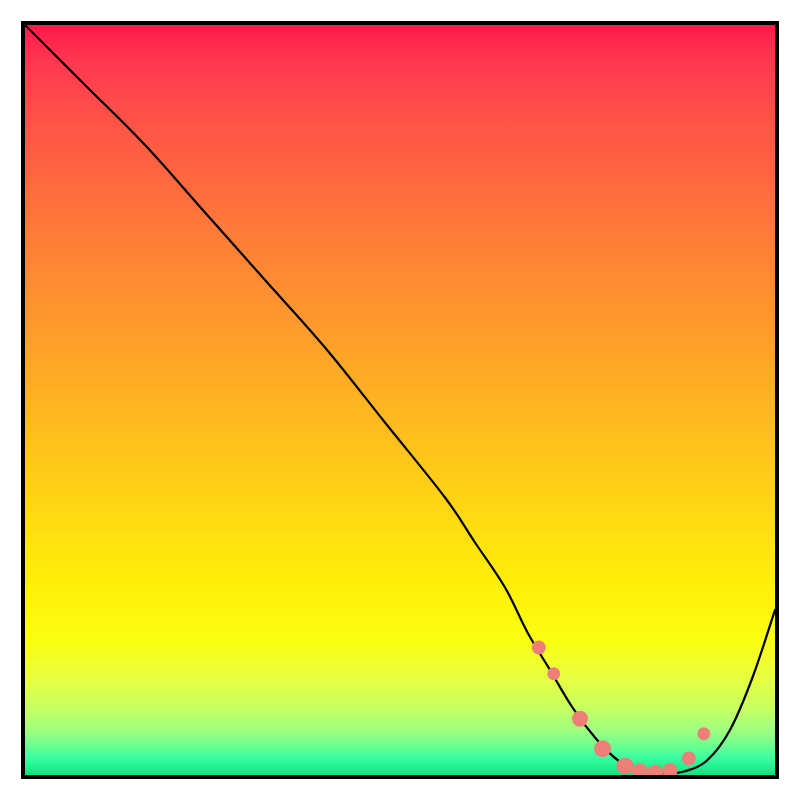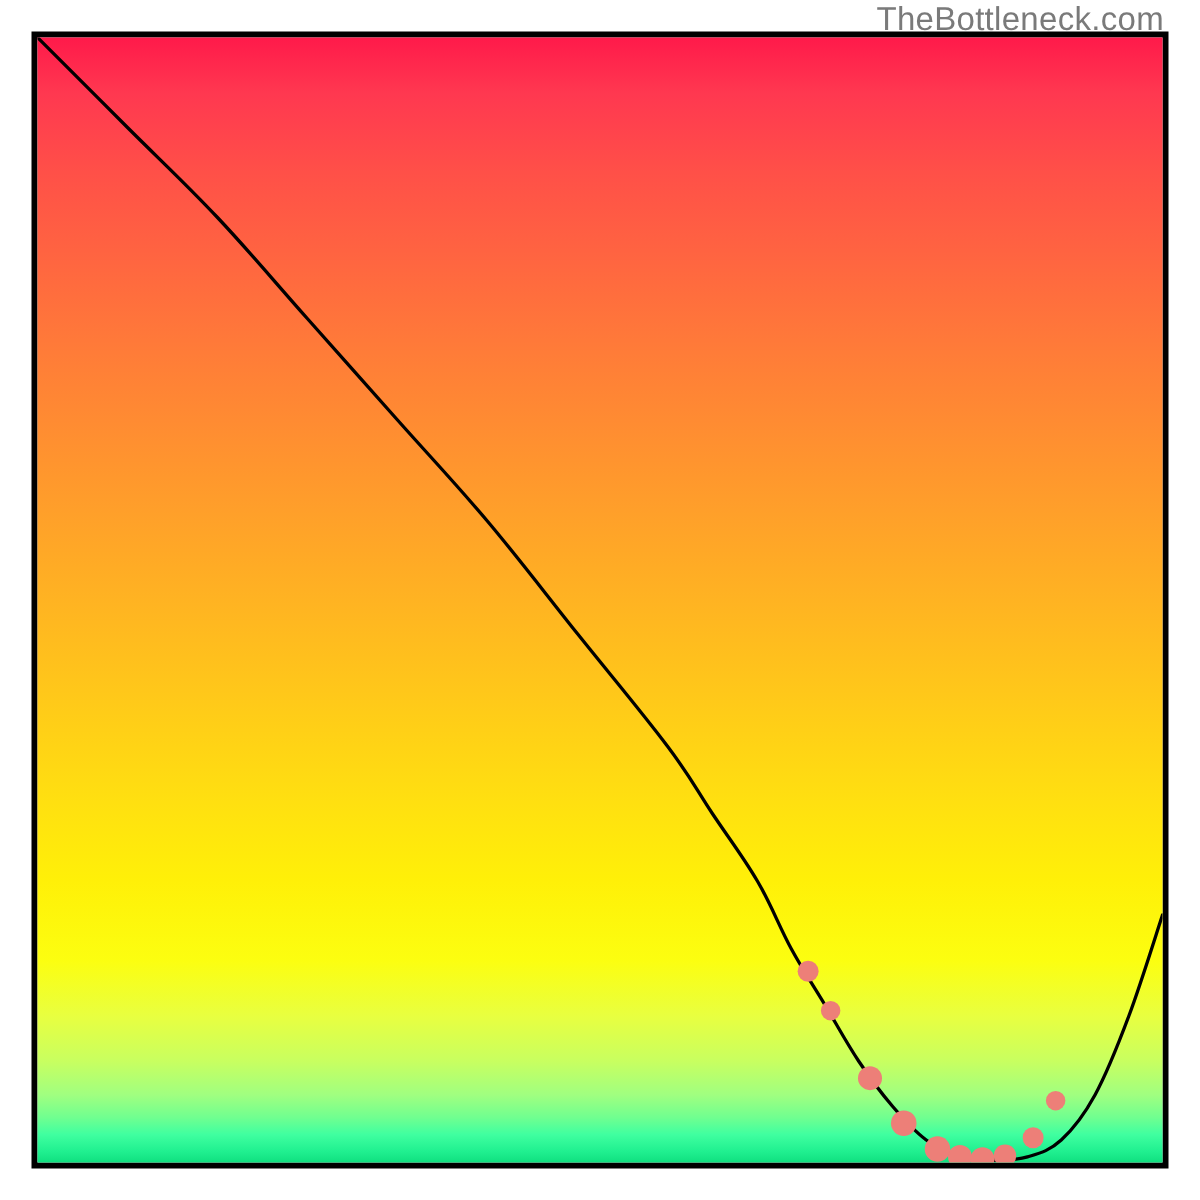--- a/index.html
+++ b/index.html
@@ -55,21 +55,20 @@
     font-family: Arial, Helvetica, sans-serif;
     font-size: 22px;
     color: #7a7a7a;
     letter-spacing: 0.2px;
   }
 </style>
 </head>
 <body>
 
 <div class="chart-container">
-  <div class="watermark">TheBottleneck.com</div>
   <div class="plot-area">
     <div class="gradient-bg"></div>
     <svg class="curve-svg" viewBox="0 0 750 750" preserveAspectRatio="none">
       <g>
         <path id="main-curve" d="M0.00,0.00 C10.80,10.80 38.40,38.40 60.00,60.00 C81.60,81.60 98.40,97.05 120.00,120.00 C141.60,142.95 158.40,163.20 180.00,187.50 C201.60,211.80 218.40,230.70 240.00,255.00 C261.60,279.30 278.40,296.85 300.00,322.50 C321.60,348.15 338.40,370.50 360.00,397.50 C381.60,424.50 403.80,450.90 420.00,472.50 C436.20,494.10 439.20,501.30 450.00,517.50 C460.80,533.70 470.55,546.30 480.00,562.50 C489.45,578.70 494.40,592.65 502.50,607.50 C510.60,622.35 516.90,631.50 525.00,645.00 C533.10,658.50 539.40,670.35 547.50,682.50 C555.60,694.65 561.90,703.05 570.00,712.50 C578.10,721.95 584.40,728.92 592.50,735.00 C600.60,741.08 606.90,743.82 615.00,746.25 C623.10,748.68 629.40,748.50 637.50,748.50 C645.60,748.50 651.90,748.68 660.00,746.25 C668.10,743.82 674.40,742.42 682.50,735.00 C690.60,727.58 696.90,719.85 705.00,705.00 C713.10,690.15 719.40,674.10 727.50,652.50 C735.60,630.90 745.95,597.15 750.00,585.00" stroke="#000" stroke-width="2.2" fill="none" stroke-linecap="round" stroke-linejoin="round"></path>
       </g>
       <g id="marker-group">
           <circle cx="513.75" cy="622.50" r="7" fill="#ed7f78"></circle>
           <circle cx="528.75" cy="648.75" r="6.5" fill="#ed7f78"></circle>
           <circle cx="555.00" cy="693.75" r="8" fill="#ed7f78"></circle>

